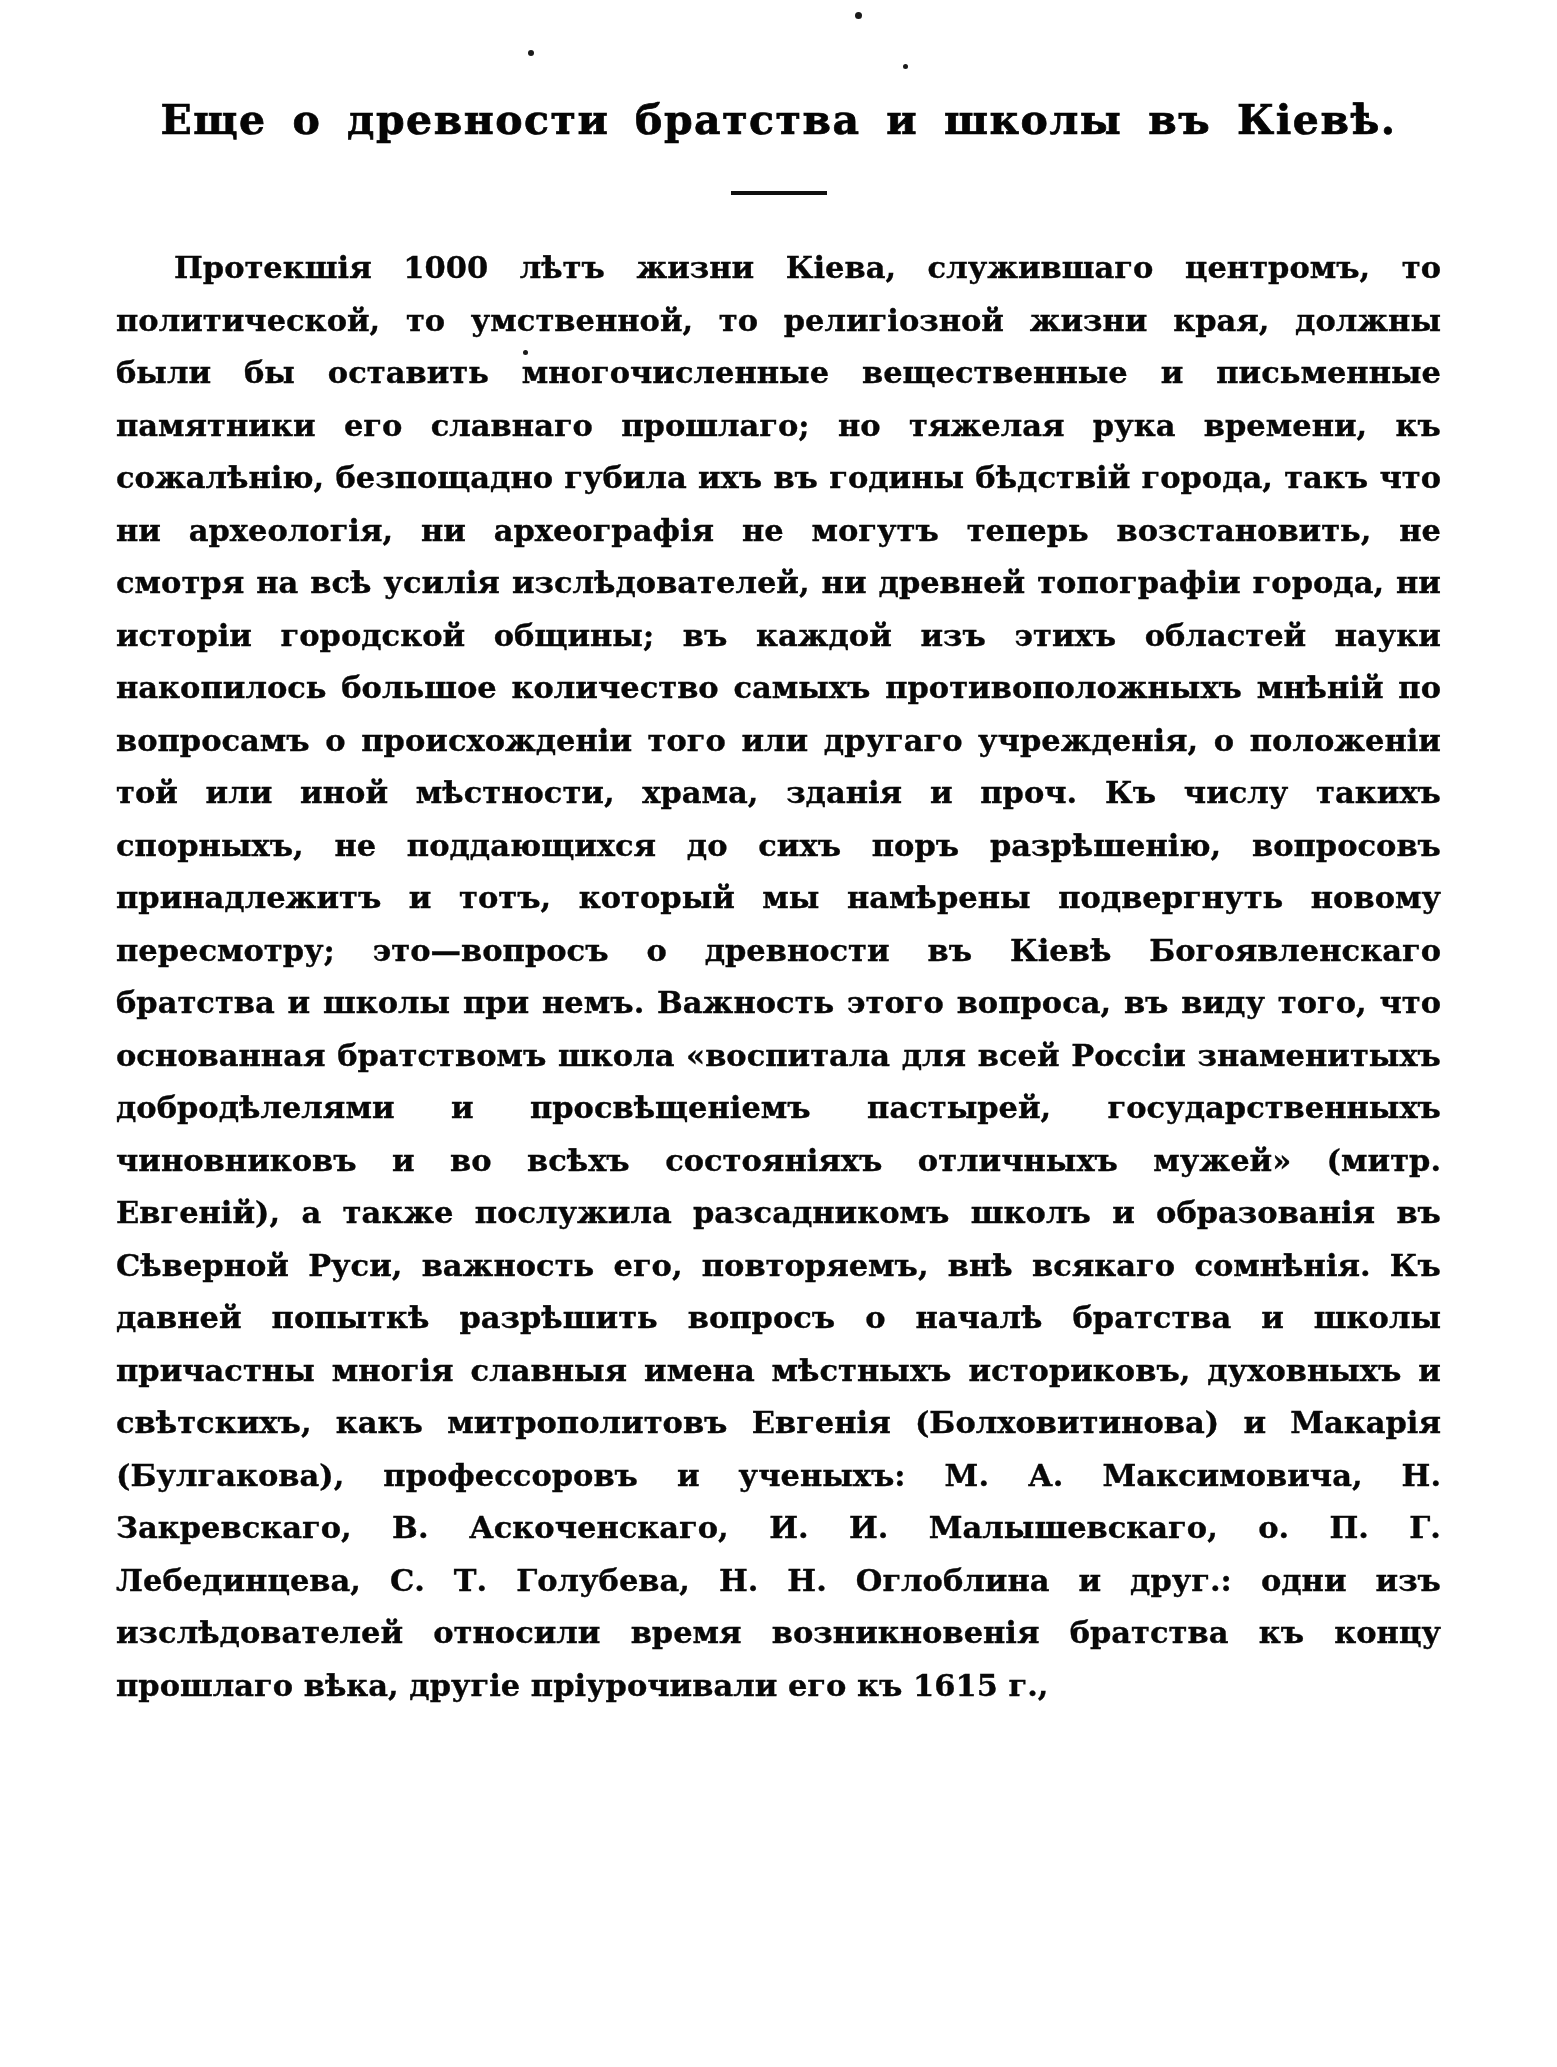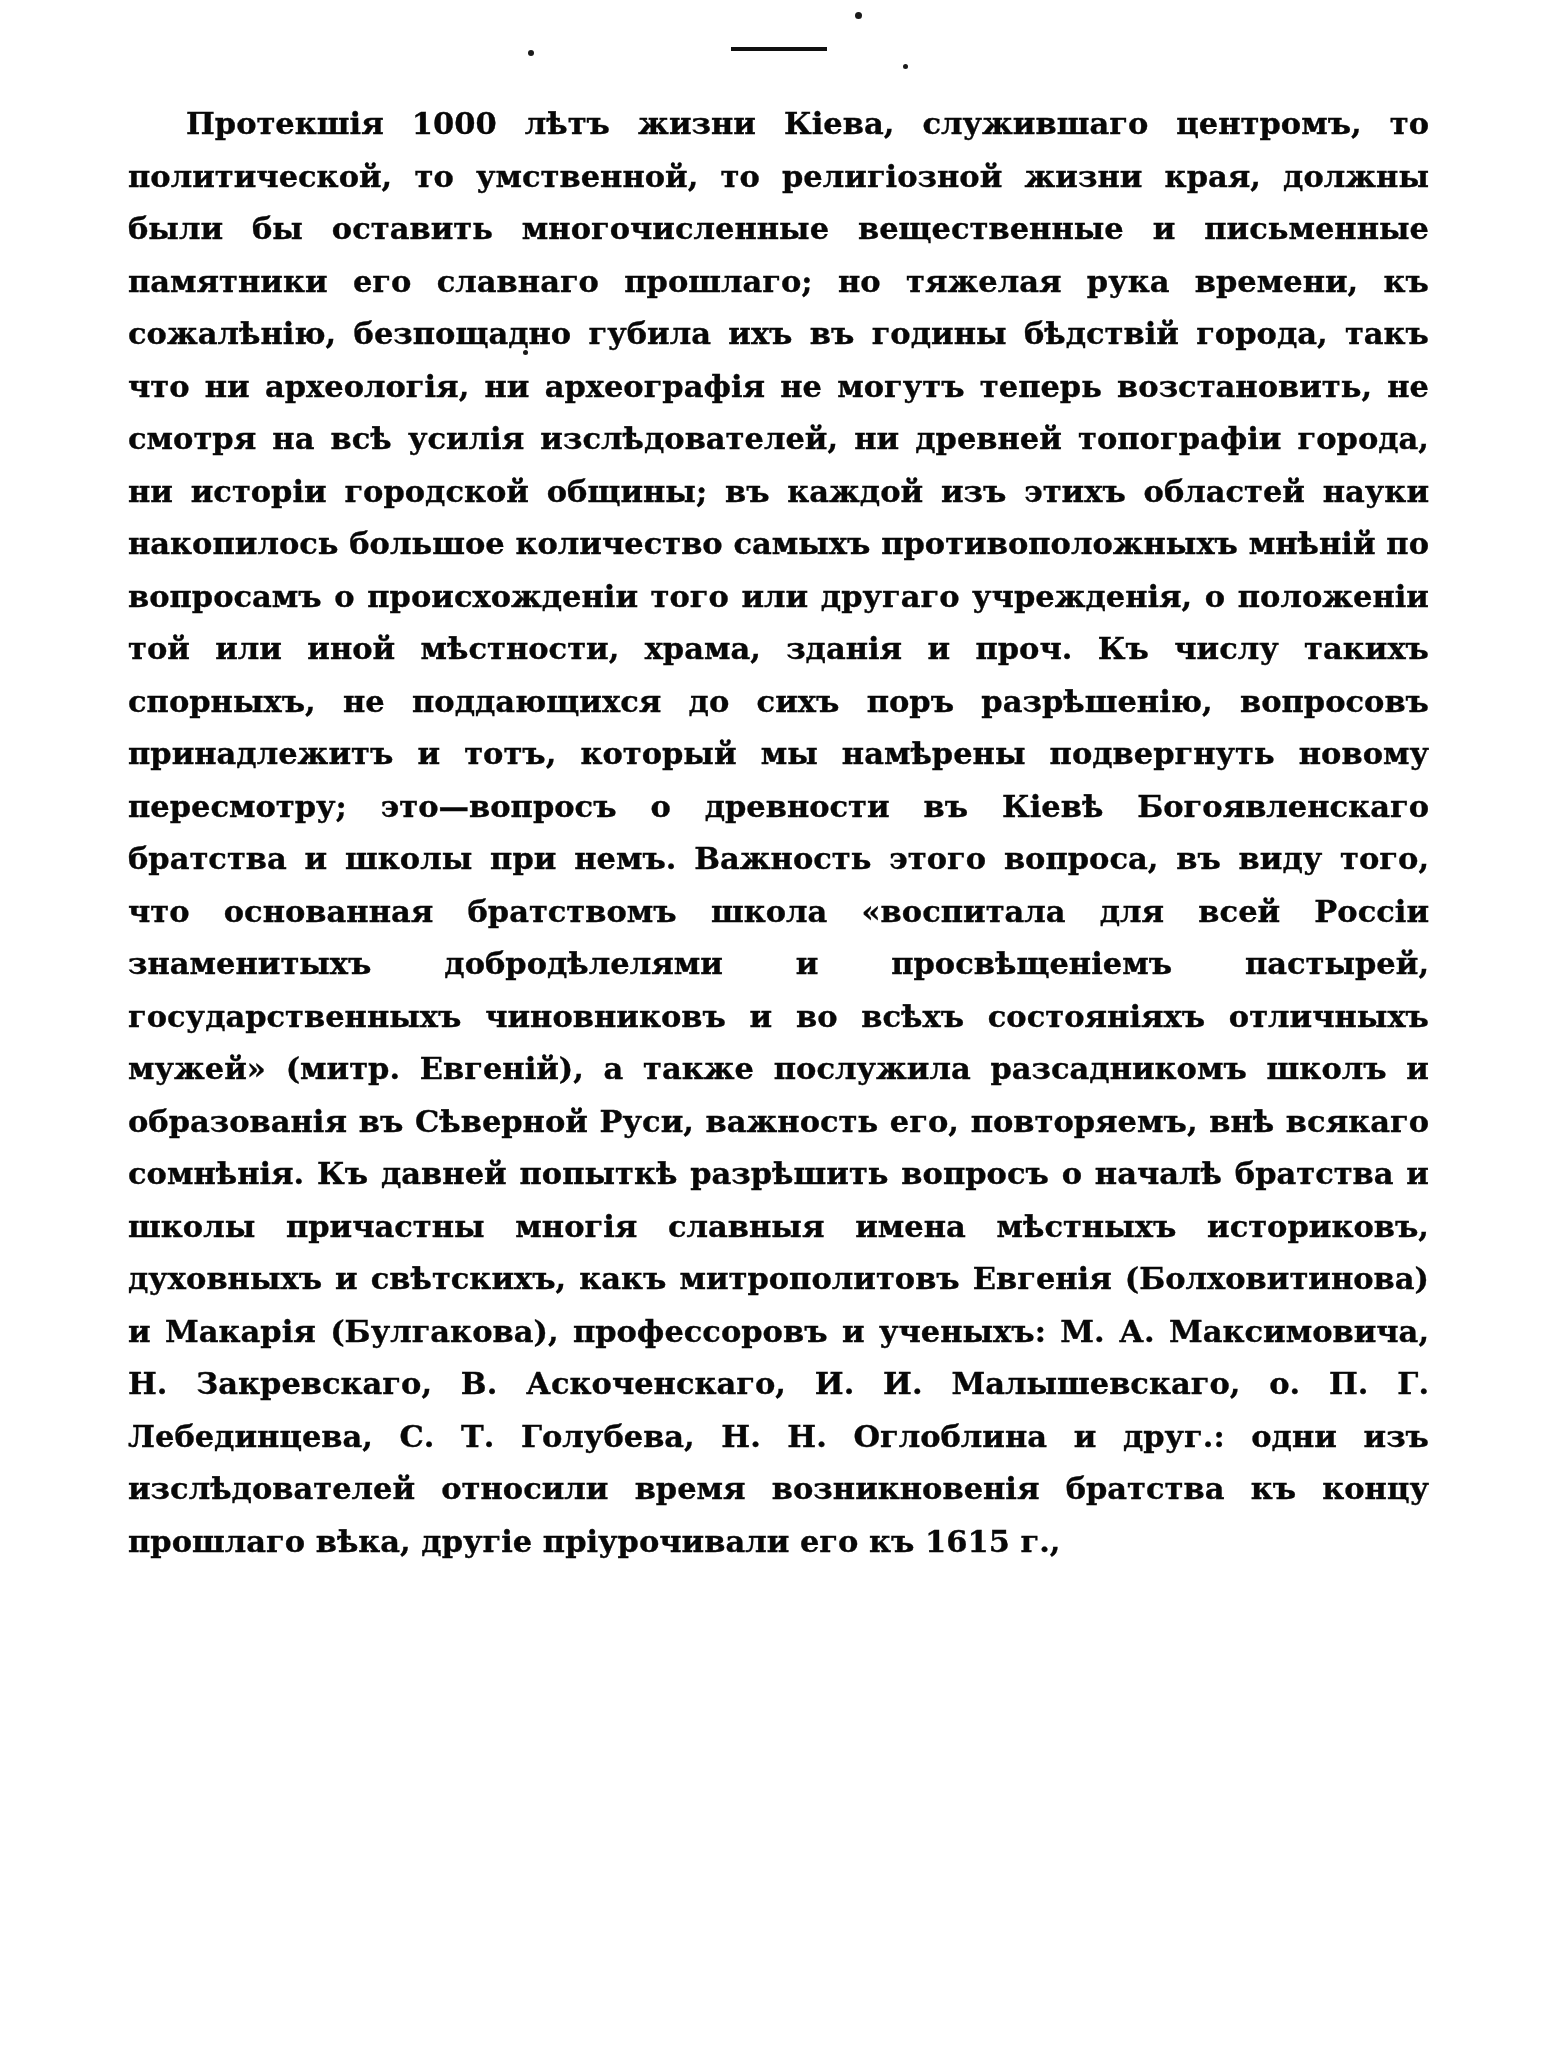--- a/index.html
+++ b/index.html
@@ -60,34 +60,35 @@
     text-justify: inter-word;
     font-family: "DejaVu Serif", serif;
     font-weight: 700;
     font-size: 30.5px;
     line-height: 52.5px;
     color: #080808;
     -webkit-text-stroke: 0.35px #080808;
     hyphens: none;
   }
   .body-text p {
-    margin: 12px;
+    margin: 0;
     text-indent: 58px;
   }
 </style>
 </head>
 <body>
 
 <div class="page">
 
   <span class="speck" style="left:855px; top:12px; width:7px; height:7px;"></span>
   <span class="speck" style="left:528px; top:50px; width:6px; height:6px;"></span>
   <span class="speck" style="left:903px; top:64px; width:5px; height:5px;"></span>
   <span class="speck" style="left:523px; top:350px; width:5px; height:5px;"></span>
 
+  <h1 class="title">Еще о древности братства и школы въ Кіевѣ.</h1>
 
   <div class="rule-wrap">
     <span class="rule"></span>
   </div>
 
   <div class="body-text">
     <p>Протекшія 1000 лѣтъ жизни Кіева, служившаго центромъ, то политической, то умственной, то религіозной жизни края, должны были бы оставить многочисленные вещественные и письменные памятники его славнаго прошлаго; но тяжелая рука времени, къ сожалѣнію, безпощадно губила ихъ въ годины бѣдствій города, такъ что ни археологія, ни археографія не могутъ теперь возстановить, не смотря на всѣ усилія изслѣдователей, ни древней топографіи города, ни исторіи городской общины; въ каждой изъ этихъ областей науки накопилось большое количество самыхъ противоположныхъ мнѣній по вопросамъ о происхожденіи того или другаго учрежденія, о положеніи той или иной мѣстности, храма, зданія и проч. Къ числу такихъ спорныхъ, не поддающихся до сихъ поръ разрѣшенію, вопросовъ принадлежитъ и тотъ, который мы намѣрены подвергнуть новому пересмотру; это—вопросъ о древности въ Кіевѣ Богоявленскаго братства и школы при немъ. Важность этого вопроса, въ виду того, что основанная братствомъ школа «воспитала для всей Россіи знаменитыхъ добродѣлелями и просвѣщеніемъ пастырей, государственныхъ чиновниковъ и во всѣхъ состояніяхъ отличныхъ мужей» (митр. Евгеній), а также послужила разсадникомъ школъ и образованія въ Сѣверной Руси, важность его, повторяемъ, внѣ всякаго сомнѣнія. Къ давней попыткѣ разрѣшить вопросъ о началѣ братства и школы причастны многія славныя имена мѣстныхъ историковъ, духовныхъ и свѣтскихъ, какъ митрополитовъ Евгенія (Болховитинова) и Макарія (Булгакова), профессоровъ и ученыхъ: М. А. Максимовича, Н. Закревскаго, В. Аскоченскаго, И. И. Малышевскаго, о. П. Г. Лебединцева, С. Т. Голубева, Н. Н. Оглоблина и друг.: одни изъ изслѣдователей относили время возникновенія братства къ концу прошлаго вѣка, другіе пріурочивали его къ 1615 г.,</p>
   </div>
 
 </div>

